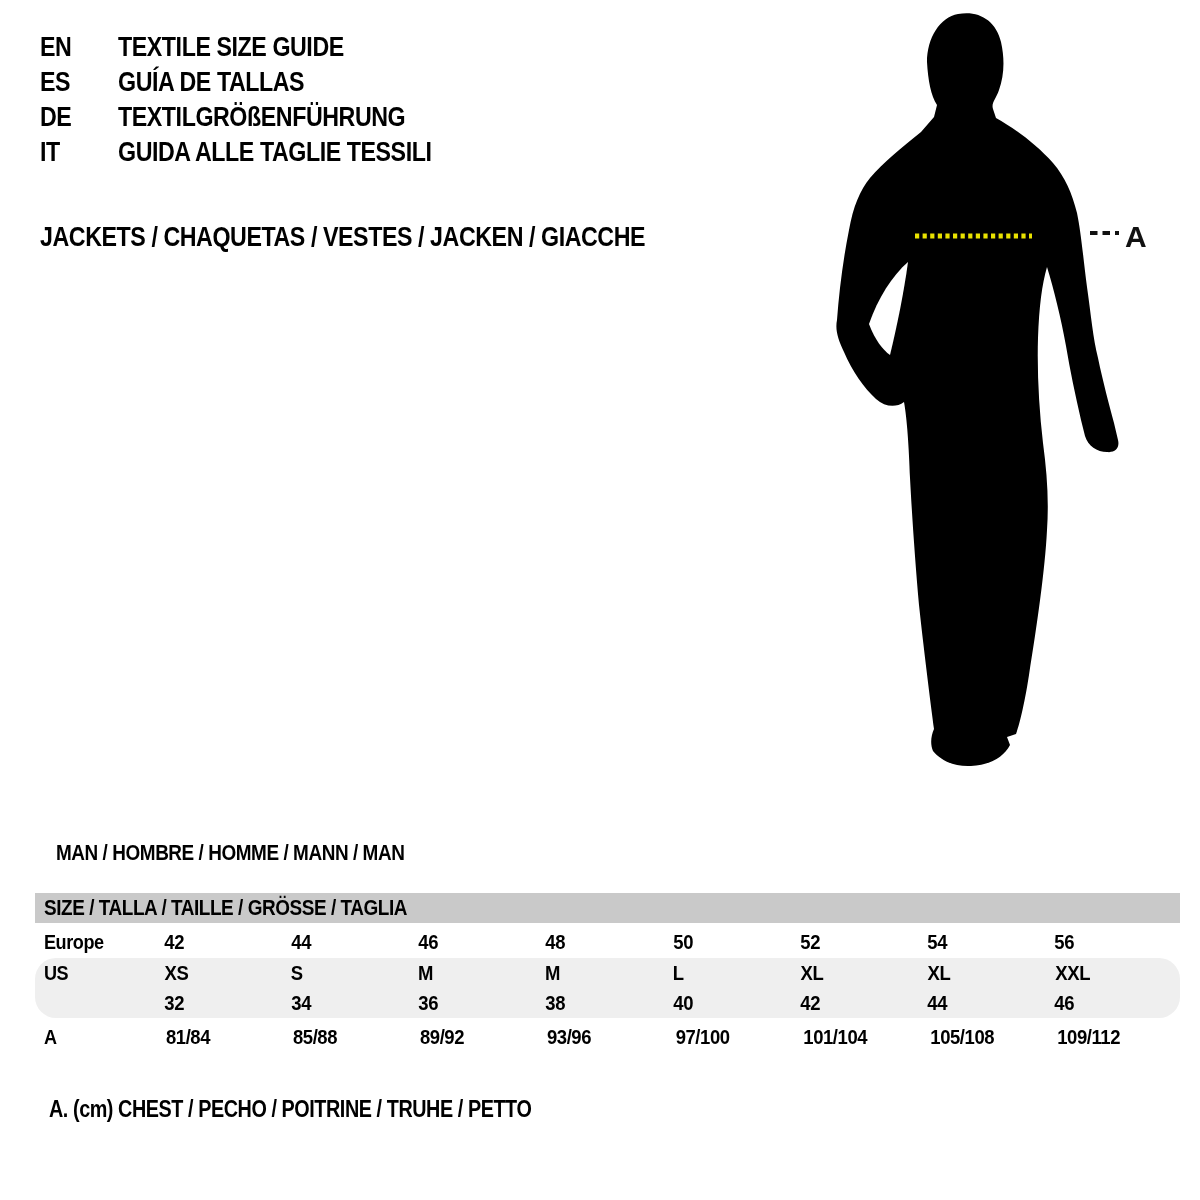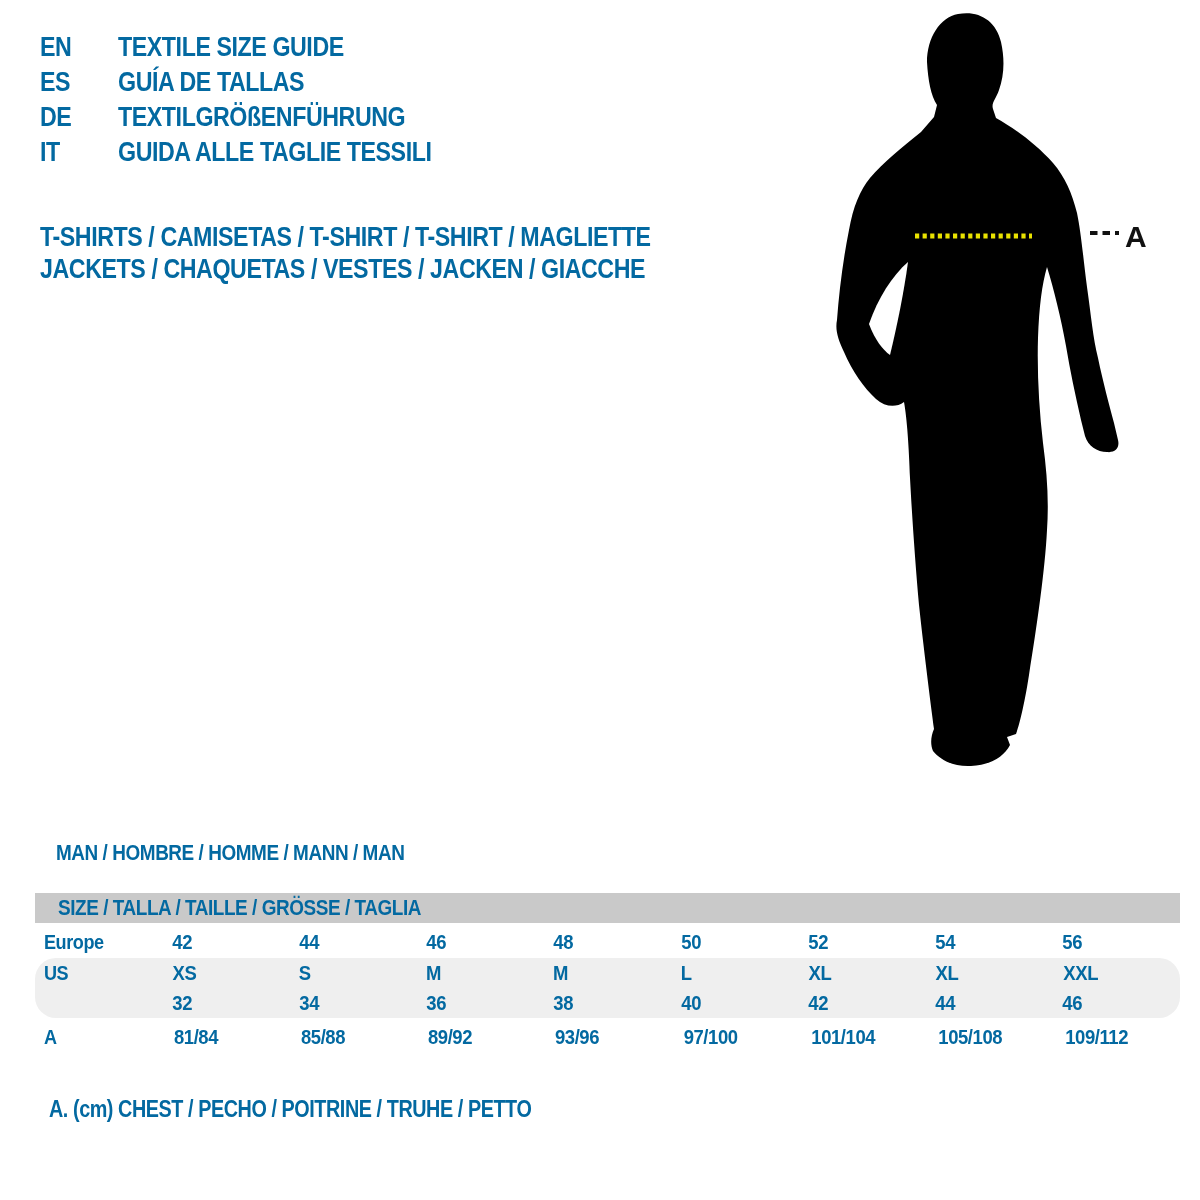--- a/index.html
+++ b/index.html
@@ -1,37 +1,37 @@
 <!DOCTYPE html>
 <html><head>
 <meta charset="utf-8">
 <style>
   html,body{margin:0;padding:0;background:#fff;}
   .canvas{
     position:relative;width:1200px;height:1200px;background:#ffffff;overflow:hidden;
-    font-family:"Liberation Sans",sans-serif;color:#0369a1;
+    font-family:"Liberation Sans",sans-serif;color:#000000;
   }
   .cx{display:inline-block;transform:scaleX(0.86);transform-origin:0 50%;white-space:nowrap;letter-spacing:-0.5px;}
   .cxc{display:inline-block;transform:scaleX(0.88);transform-origin:50% 50%;white-space:nowrap;letter-spacing:-0.5px;}
   
   .lang-block{position:absolute;left:40px;top:30px;}
   .lang-row{display:flex;align-items:center;height:35px;font-size:27px;font-weight:700;}
   .lang-code{width:78px;flex:0 0 78px;}
   
   .categories{position:absolute;left:40px;top:221px;font-size:27px;font-weight:700;}
   .cat-line{height:32px;display:flex;align-items:center;}
   
   .figure-wrap{position:absolute;left:820px;top:0;width:380px;height:800px;}
   
   .section-title{position:absolute;left:56px;top:840px;font-size:22px;font-weight:700;}
   
   .size-table{position:absolute;left:35px;top:893px;width:1145px;font-weight:700;}
-  .thead{height:30px;background:#c9c9c9;display:flex;align-items:center;padding-left:23px;
+  .thead{height:30px;background:#c9c9c9;display:flex;align-items:center;padding-left:9px;
          font-size:22px;margin-bottom:2px;box-sizing:border-box;}
-  .trow{display:flex;align-items:center;font-size:21px;gap:8px;}
+  .trow{display:flex;align-items:center;font-size:21px;}
   .trow.r-europe{height:33px;background:#ffffff;}
   .band{background:#efefef;border-radius:21px;}
   .band .trow{height:30px;}
   .trow.r-a{height:38px;background:#ffffff;}
   .cell{box-sizing:border-box;}
   .cell.label{width:128px;flex:0 0 128px;padding-left:9px;text-align:left;}
   .cell.v{flex:1;text-align:left;}
   
   .footnote{position:absolute;left:49px;top:1096px;font-size:23px;font-weight:700;}
 </style>
@@ -53,23 +53,20 @@
       <span class="lang-code"><span class="cx">DE</span></span>
       <span class="cx">TEXTILGRÖßENFÜHRUNG</span>
     </div>
     <div class="lang-row">
       <span class="lang-code"><span class="cx">IT</span></span>
       <span class="cx">GUIDA ALLE TAGLIE TESSILI</span>
     </div>
   </div>
 
   <div class="categories">
-    <div class="cat-line">
-        <span class="cx">T-SHIRTS / CAMISETAS / T-SHIRT / T-SHIRT / MAGLIETTE</span>
-      </div>
     <div class="cat-line">
         <span class="cx">JACKETS / CHAQUETAS / VESTES / JACKEN / GIACCHE</span>
       </div>
   </div>
 
   <div class="figure-wrap">
     <svg width="380" height="800" viewBox="0 0 380 800" xmlns="http://www.w3.org/2000/svg">
       <path fill="#000000" d="
         M138,14
         C158,10 176,20 181,42

